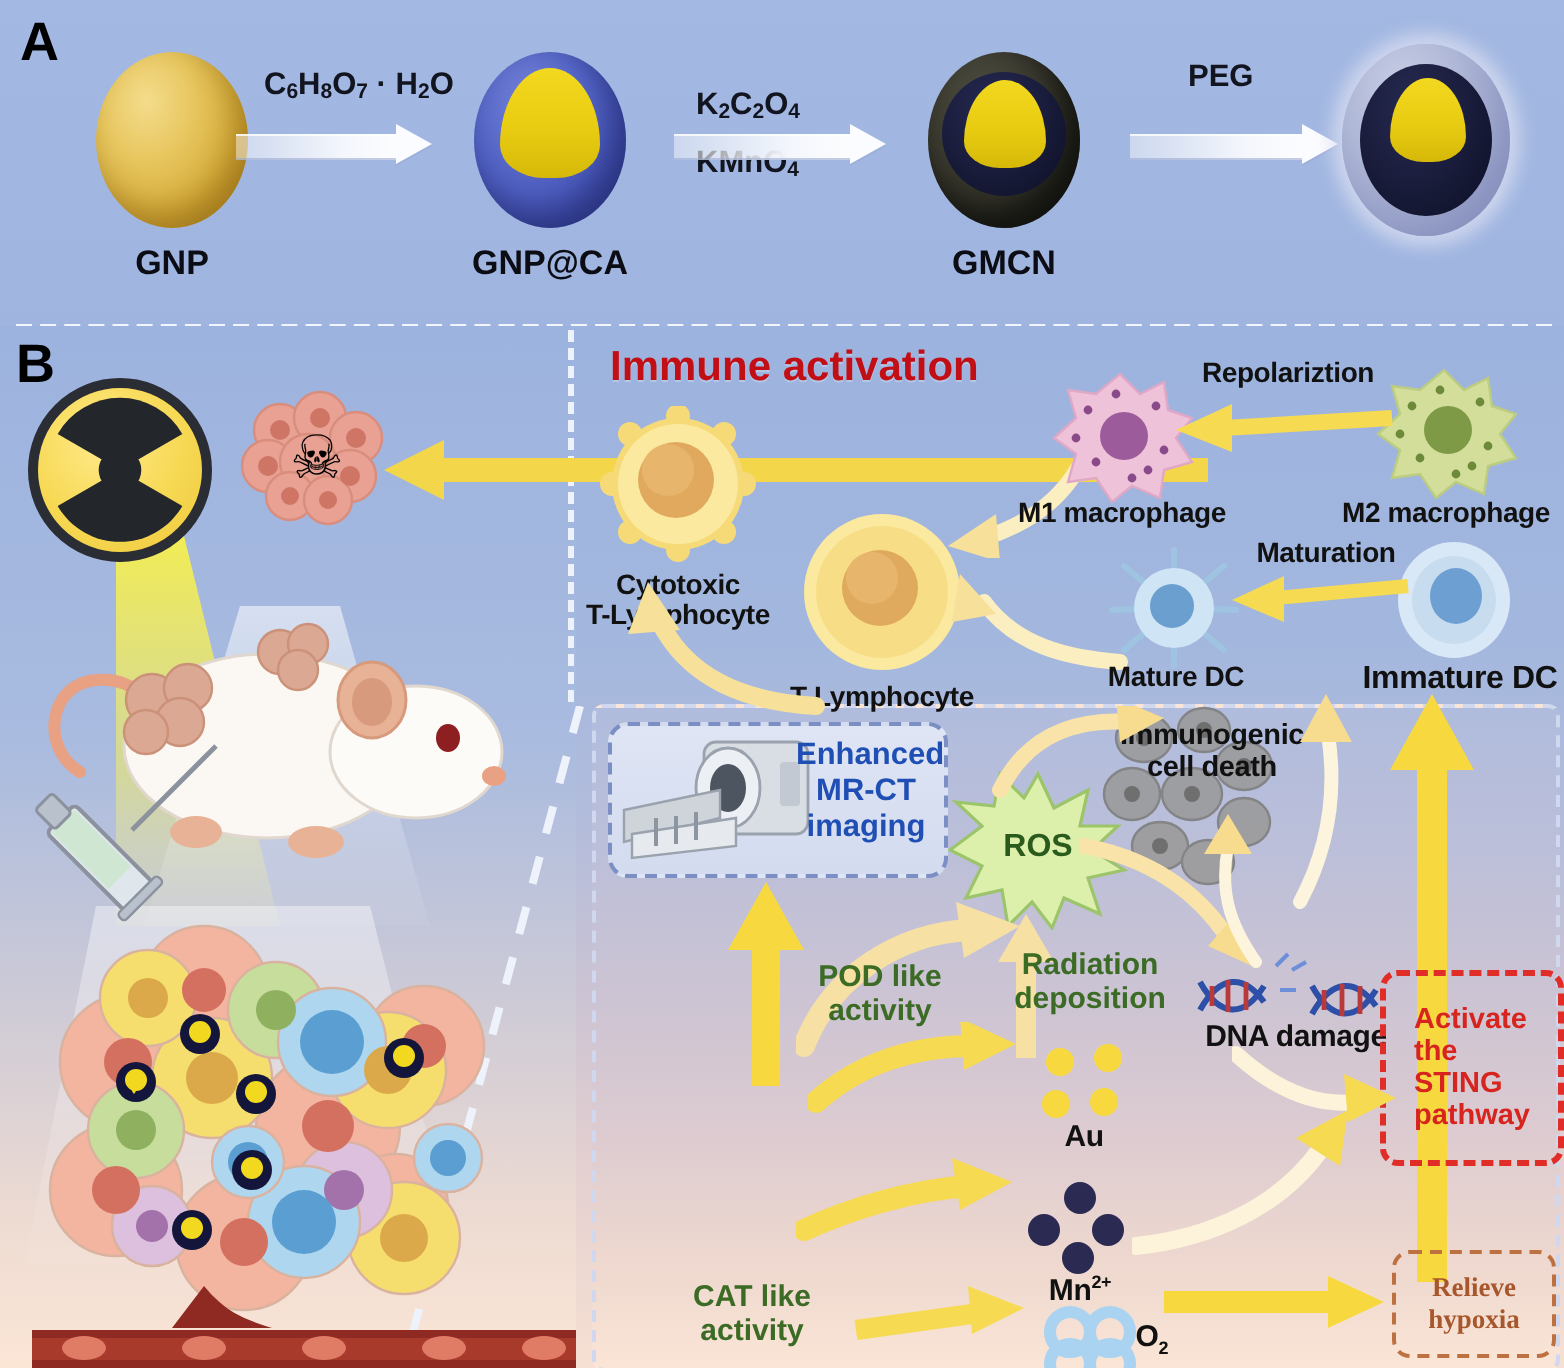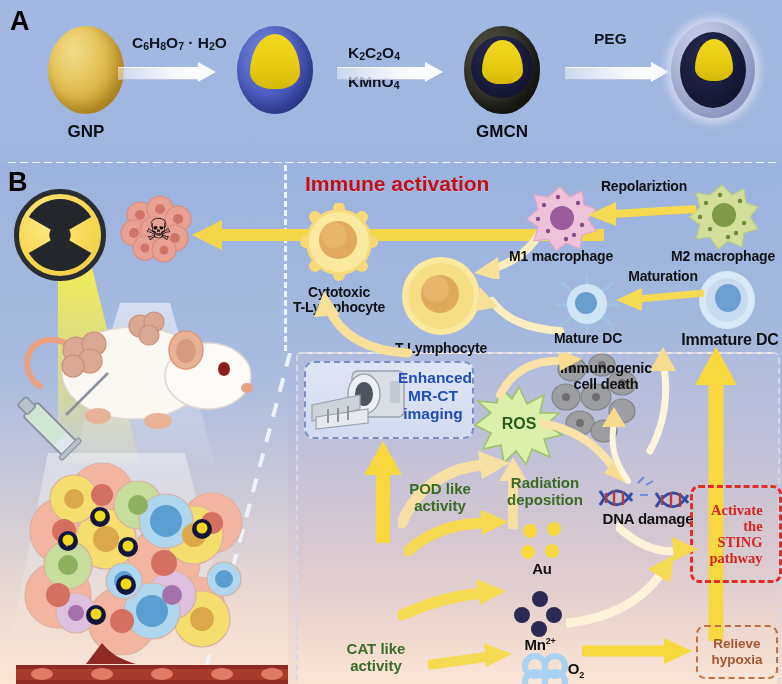--- a/index.html
+++ b/index.html
@@ -58,25 +58,25 @@
     background:linear-gradient(180deg,#b0bcdd 0%,#bcbfd9 22%,#cdc4d3 45%,#ddcbd0 65%,#eed8cf 84%,#fae5d6 100%);
     border:2px dashed #cfd8ee;border-radius:6px;}
 
   .vdash{position:absolute;width:0;border-left:3px dashed #eef2fb;}
   .hdash{position:absolute;height:0;border-top:4px dashed #f2f5fc;}
 
   .title{position:absolute;font-weight:bold;font-size:21px;color:#c20f16;white-space:nowrap;
      text-shadow:0 1px 0 rgba(255,255,255,.25);}
 
   .dashBoxRed{position:absolute;border:3px dashed #e02d28;border-radius:9px;
-     color:#d8241f;font-weight:bold;text-align:right;font-size:14.5px;line-height:1.12;
-     display:flex;align-items:center;justify-content:center;font-family:Liberation Serif, serif;}
+     color:#d8241f;font-weight:bold;text-align:left;font-size:14.5px;line-height:1.12;
+     display:flex;align-items:center;justify-content:center;}
   .dashBoxBrown{position:absolute;border:2.5px dashed #bd7040;border-radius:9px;
      color:#a8572c;font-weight:bold;text-align:center;font-size:13.5px;line-height:1.15;
-     display:flex;align-items:center;justify-content:center;}
+     display:flex;align-items:center;justify-content:center;font-family:Liberation Serif, serif;}
   .dashBoxCT{position:absolute;border:2px dashed #7b8fc4;border-radius:10px;
      background:linear-gradient(180deg,#dfe5f4 0%,#d3dbef 100%);}
   .ctText{position:absolute;color:#1f4fb5;font-weight:bold;font-size:15.5px;text-align:center;line-height:1.16;}
 
   .greenLbl{position:absolute;color:#3b6b24;font-weight:bold;font-size:15px;text-align:center;line-height:1.13;}
   .rosStar{position:absolute;color:#2a5a1c;font-weight:bold;font-size:15px;
     display:flex;align-items:center;justify-content:center;}
   .skull{position:absolute;font-size:30px;line-height:1;color:#000;}
   .radSym{position:absolute;border-radius:50%;
     background:radial-gradient(circle at 40% 34%,#ffe98a 0%,#f7d955 52%,#eec93b 100%);
@@ -97,20 +97,21 @@
 
     <div class="rxn" style="left:110px;top:34px;margin-left:22px;">C<sub>6</sub>H<sub>8</sub>O<sub>7</sub> · H<sub>2</sub>O</div>
     <div class="arrowA" style="left:118px;top:62px;width:98px;">
       <div class="shaft"></div>
         <div class="head"></div>
     </div>
 
     <div class="sphere shellBlue" style="left:237px;top:26px;">
       <div class="coreDome" style="left:13px;top:8px;width:50px;height:55px;"></div>
     </div>
+    <div class="capA" style="left:213px;top:122px;width:124px;text-align:center;">GNP@CA</div>
 
     <div class="rxn" style="left:348px;top:24px;margin-top:20px;">K<sub>2</sub>C<sub>2</sub>O<sub>4</sub></div>
     <div class="rxn" style="left:348px;top:73px;">KMnO<sub>4</sub></div>
     <div class="arrowA" style="left:337px;top:62px;width:106px;">
       <div class="shaft"></div>
         <div class="head"></div>
     </div>
 
     <div class="sphere shellDark" style="left:464px;top:26px;">
       <div class="innerDark" style="left:7px;top:10px;width:62px;height:62px;"></div>

